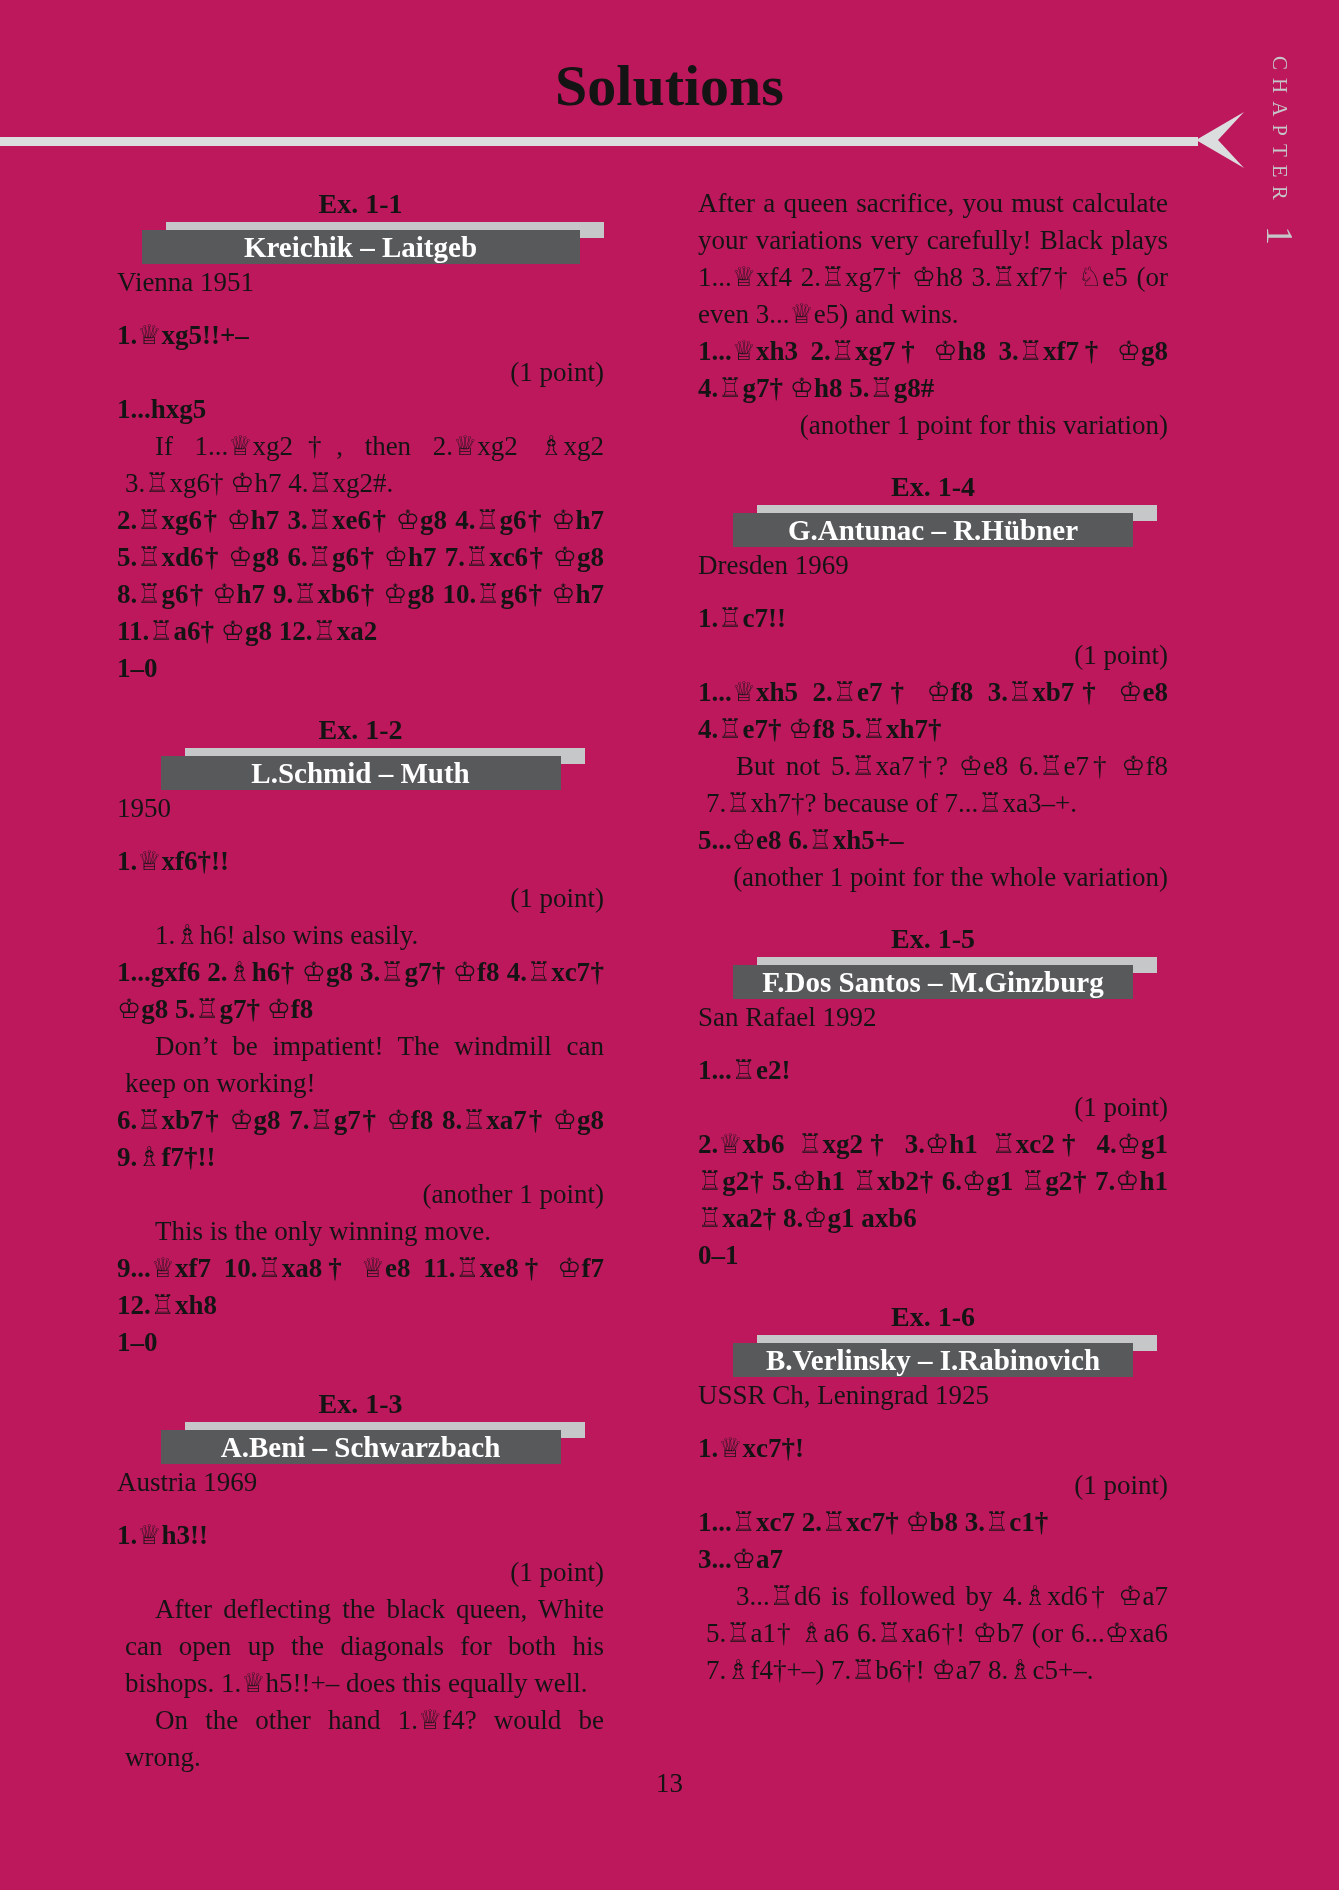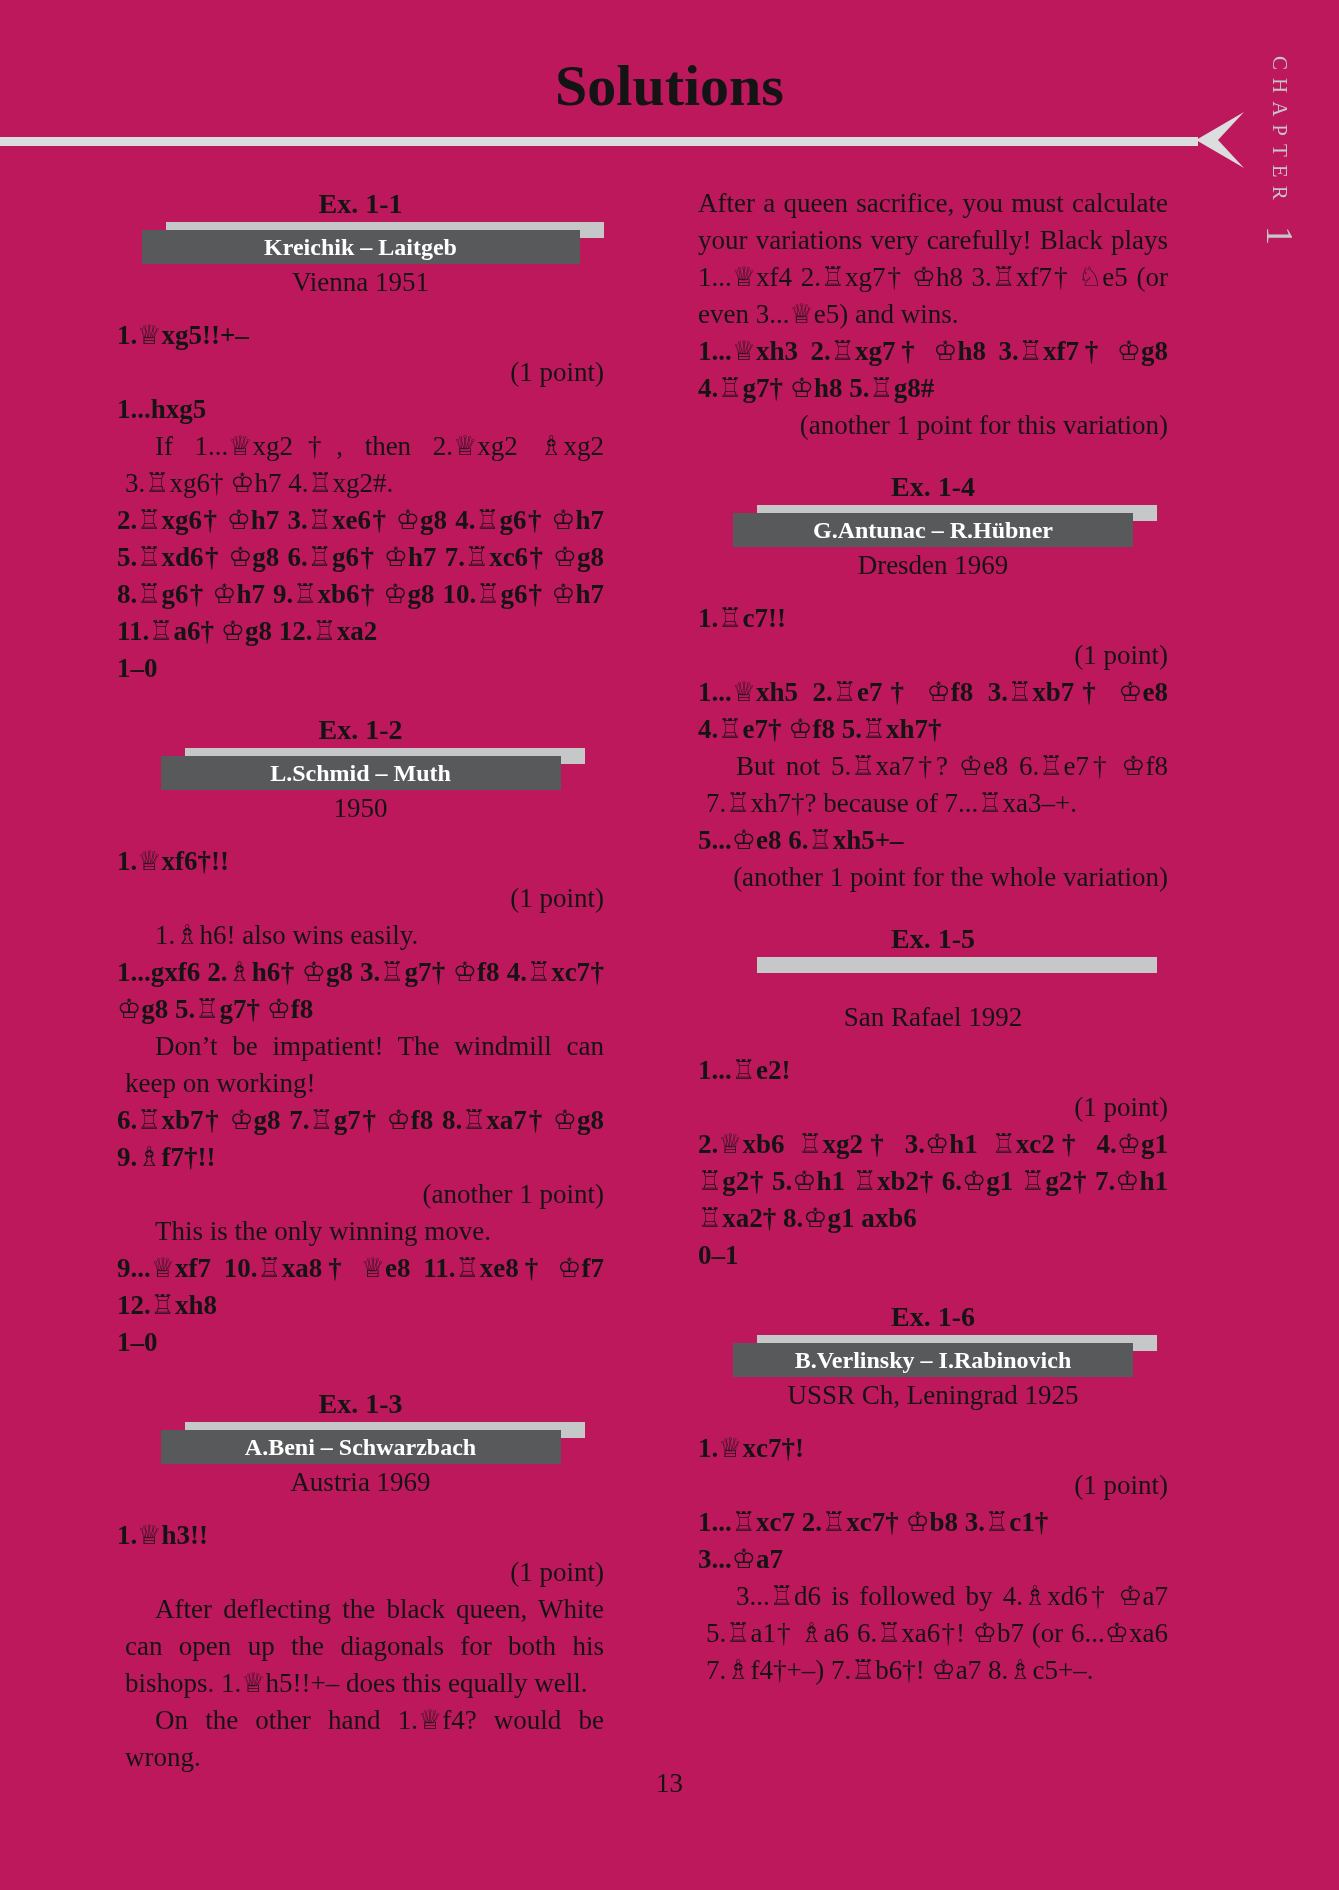--- a/index.html
+++ b/index.html
@@ -43,24 +43,24 @@
   .banner { position:relative; height:42px; --w:400px; }
   .bar-light {
     position:absolute; top:0; height:16px;
     left:calc(50% - var(--w)/2 + 24px); width:var(--w);
     background:var(--banner-light);
   }
   .bar-dark {
     position:absolute; top:8px; height:34px;
     left:calc(50% - var(--w)/2); width:var(--w);
     background:var(--banner-dark); color:#ffffff;
-    font-weight:bold; font-size:24px; line-height:34px; text-align:center;
+    font-weight:bold; font-size:29px; line-height:34px; text-align:center;
   }
 
-  .venue  { text-align:center; margin-bottom:16px; }
+  .venue  { margin-bottom:16px; }
   .moves  { font-weight:bold; text-align:justify; }
   .note   { text-align:justify; }
   .note.indent { text-indent:30px;margin-left:8px; }
   .points { text-align:right; }
   .result { font-weight:bold; }
 
   
   #page-number {
     position:absolute; top:1768px; left:0; width:100%;
     text-align:center; font-size:27px;
@@ -138,20 +138,21 @@
       <div class="blk venue">Dresden 1969</div>
       <div class="blk moves">1.♖c7!!</div>
       <div class="blk points">(1 point)</div>
       <div class="blk moves">1...♕xh5 2.♖e7† ♔f8 3.♖xb7† ♔e8 4.♖e7† ♔f8 5.♖xh7†</div>
       <div class="blk note indent">But not 5.♖xa7†? ♔e8 6.♖e7† ♔f8 7.♖xh7†? because of 7...♖xa3–+.</div>
       <div class="blk moves">5...♔e8 6.♖xh5+–</div>
       <div class="blk points">(another 1 point for the whole variation)</div>
       <div class="blk heading">Ex. 1-5</div>
       <div class="blk banner" style="--w: 400px;">
         <span class="bar-light"></span>
+        <span class="bar-dark">F.Dos Santos – M.Ginzburg</span>
       </div>
       <div class="blk venue">San Rafael 1992</div>
       <div class="blk moves">1...♖e2!</div>
       <div class="blk points">(1 point)</div>
       <div class="blk moves">2.♕xb6 ♖xg2† 3.♔h1 ♖xc2† 4.♔g1 ♖g2† 5.♔h1 ♖xb2† 6.♔g1 ♖g2† 7.♔h1 ♖xa2† 8.♔g1 axb6</div>
       <div class="blk result">0–1</div>
       <div class="blk heading">Ex. 1-6</div>
       <div class="blk banner" style="--w: 400px;">
         <span class="bar-light"></span>
         <span class="bar-dark">B.Verlinsky – I.Rabinovich</span>

